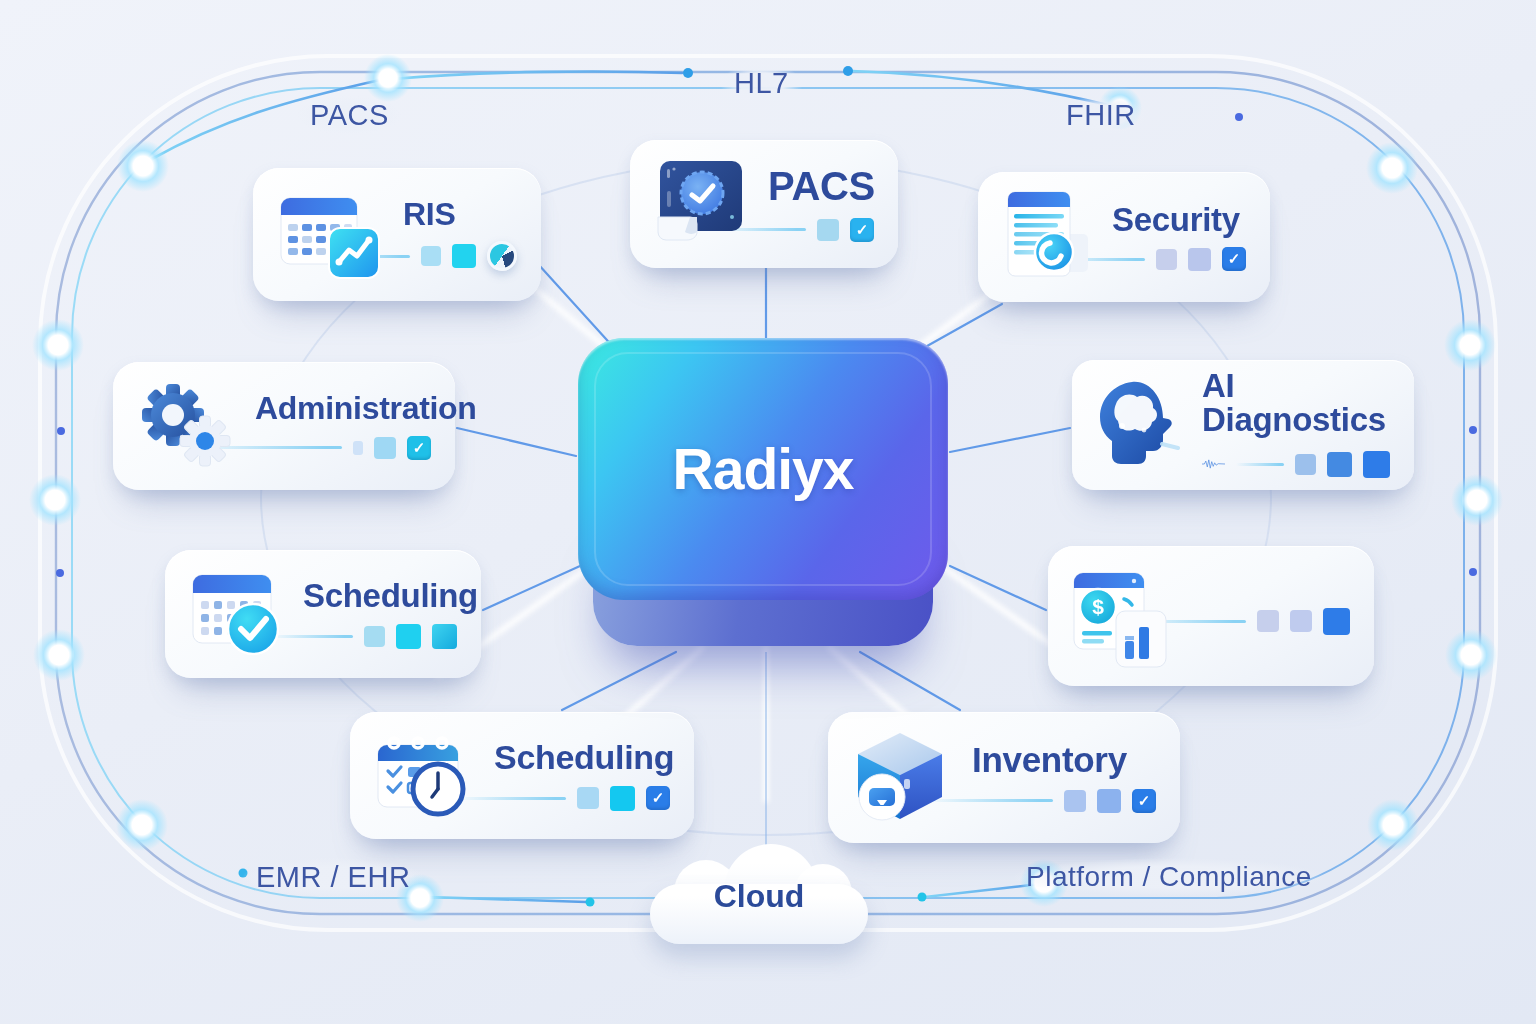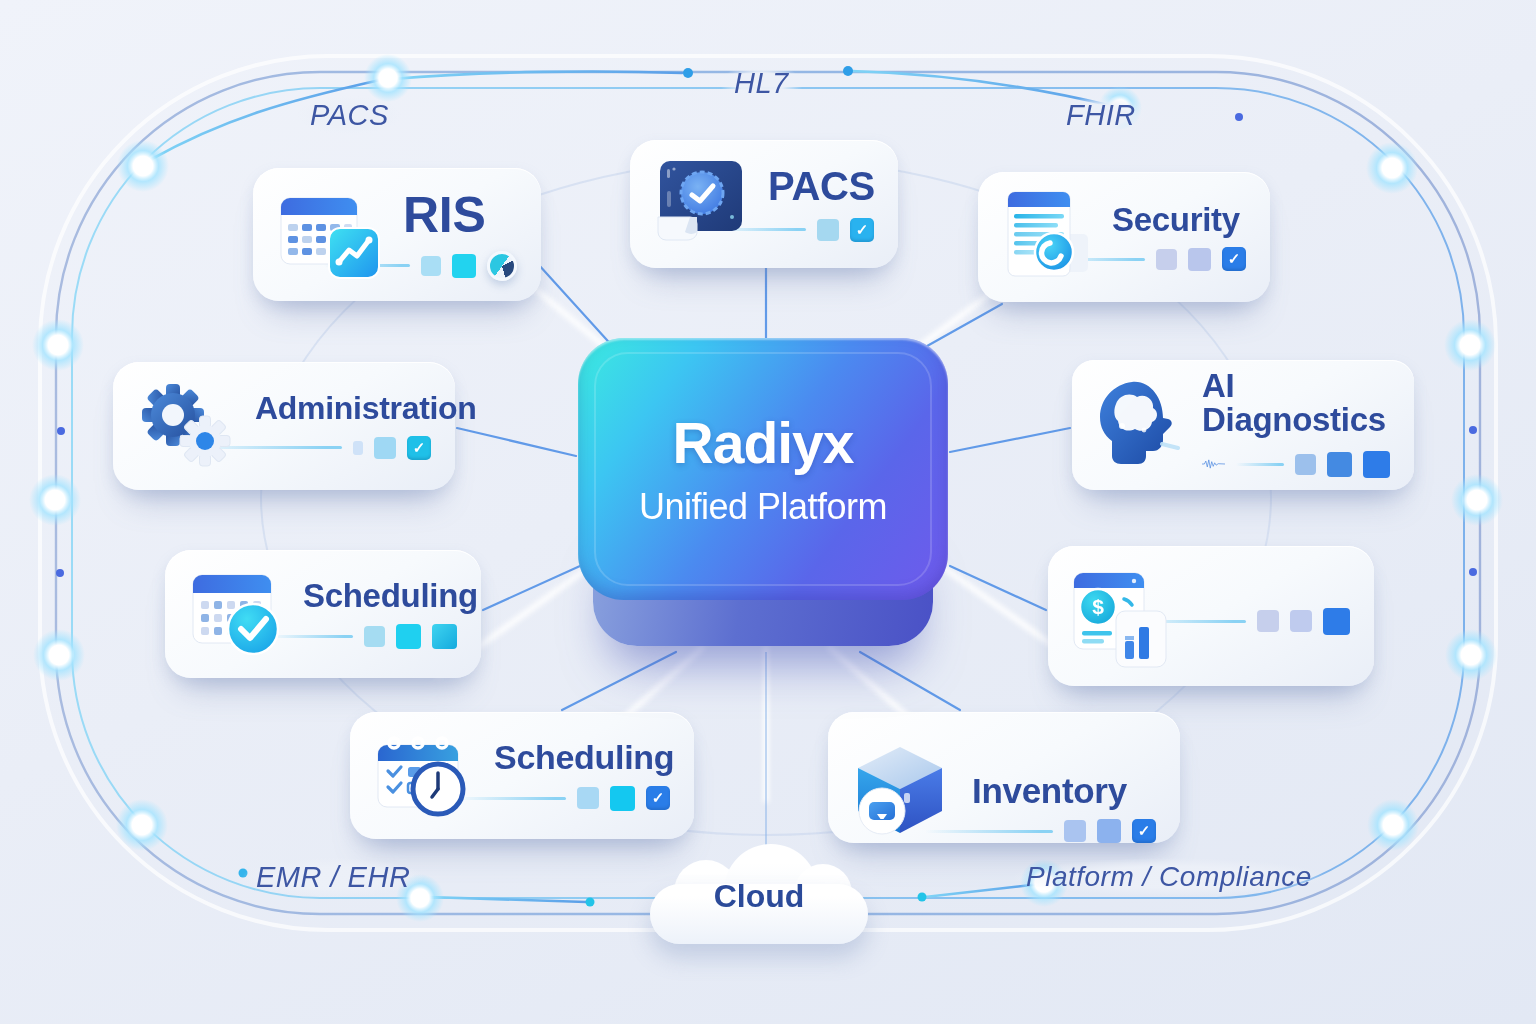--- a/index.html
+++ b/index.html
@@ -36,21 +36,21 @@
     display:flex;flex-direction:column;align-items:center;justify-content:center;
     box-shadow:inset 0 2px 2px rgba(255,255,255,.45),inset 0 -6px 14px rgba(40,40,140,.25);}
   .platform-face::before{content:"";position:absolute;left:16px;right:16px;top:14px;bottom:14px;
     border-radius:34px;border:2px solid rgba(255,255,255,.16);}
   .p-title{color:#ffffff;font-size:57px;font-weight:bold;letter-spacing:-1px;text-shadow:0 2px 6px rgba(30,50,140,.3);}
   .p-sub{color:#ffffff;font-size:36px;font-weight:normal;margin-top:10px;letter-spacing:-0.5px;}
 
   
   .ring-label{position:absolute;z-index:5;color:#3d56a3;font-size:29px;font-weight:normal;letter-spacing:.5px;
     padding:3px 14px;border-radius:18px;
-    background:radial-gradient(closest-side,rgba(236,240,248,.96) 55%,rgba(236,240,248,0) 100%);font-style:italic;}
+    background:radial-gradient(closest-side,rgba(236,240,248,.96) 55%,rgba(236,240,248,0) 100%);}
 
   
   .cloud{position:absolute;left:650px;top:848px;width:218px;height:102px;z-index:5;}
   .cloud-part{position:absolute;background:linear-gradient(180deg,#ffffff 20%,#edf2fa 100%);}
   .cloud-base{left:0;bottom:6px;width:100%;height:60px;border-radius:32px;
     box-shadow:0 14px 22px rgba(115,140,185,.3);}
   .cloud-b1{left:24px;top:12px;width:64px;height:64px;border-radius:50%;}
   .cloud-b2{left:74px;top:-4px;width:94px;height:94px;border-radius:50%;}
   .cloud-b3{right:16px;top:16px;width:58px;height:58px;border-radius:50%;}
   .cloud-label{position:absolute;left:0;top:30px;width:100%;text-align:center;
@@ -224,21 +224,21 @@
             <rect x="29" y="64" width="10" height="7" rx="2" fill="#5e92e2"></rect>
             <rect x="43" y="64" width="10" height="7" rx="2" fill="#bdd2ee"></rect>
         </g>
         <rect x="56" y="44" width="50" height="50" rx="11" fill="url(#cyanTile)" stroke="#ffffff" stroke-width="2"></rect>
         <path d="M66 78 L76 66 L84 72 L96 56" fill="none" stroke="#ffffff" stroke-width="5" stroke-linecap="round" stroke-linejoin="round"></path>
         <circle cx="66" cy="78" r="3.5" fill="#ffffff"></circle>
           <circle cx="96" cy="56" r="3.5" fill="#ffffff"></circle>
       </svg>
     </div>
     <div class="cbody">
-      <div class="title" style="font-size:50px;">RIS</div>
+      <div class="title" style="font-size:32px;">RIS</div>
       <div class="meter">
         <div class="m-line" style="width:86px;"></div>
         <div class="m-sq" style="width:20px;height:20px;background:#a9def5;"></div>
         <div class="m-sq" style="width:24px;height:24px;background:#22d3ef;"></div>
         <div class="m-pie"></div>
       </div>
     </div>
   </div>
 
   <div class="card" style="left:630px;top:140px;width:268px;height:128px;">
@@ -499,21 +499,21 @@
         <div class="m-line" style="width:110px;"></div>
         <div class="m-sq" style="width:22px;height:22px;background:#a8d8f4;"></div>
         <div class="m-sq" style="width:25px;height:25px;background:#14c8f0;"></div>
         <div class="m-check" style="background:#2a7de8;">
             <span>✓</span>
           </div>
       </div>
     </div>
   </div>
 
-  <div class="card" style="left:828px;top:712px;width:352px;height:131px;align-items:flex-end;">
+  <div class="card" style="left:828px;top:712px;width:352px;height:131px;">
     <div class="icon" style="flex-basis:110px;">
       <svg width="110" height="102" viewBox="0 0 110 102">
         <defs>
           <linearGradient id="cubeT" x1="0" y1="0" x2="1" y2="1">
               <stop offset="0" stop-color="#e2ecf8"></stop>
               <stop offset="1" stop-color="#a9c8ec"></stop>
             </linearGradient>
           <linearGradient id="cubeL" x1="0" y1="0" x2="0" y2="1">
               <stop offset="0" stop-color="#36a6ec"></stop>
               <stop offset="1" stop-color="#1774d0"></stop>
@@ -546,21 +546,20 @@
             <span>✓</span>
           </div>
       </div>
     </div>
   </div>
 
   <div class="platform">
     <div class="platform-base"></div>
     <div class="platform-face">
       <div class="p-title">Radiyx</div>
-      <div class="p-sub">Unified Platform</div>
     </div>
   </div>
 
   <div class="ring-label" style="left:296px;top:96px;">PACS</div>
   <div class="ring-label" style="left:720px;top:64px;">HL7</div>
   <div class="ring-label" style="left:1052px;top:96px;">FHIR</div>
   <div class="ring-label" style="left:242px;top:858px;">EMR / EHR</div>
   <div class="ring-label" style="left:1012px;top:858px;font-size:28px;">Platform / Compliance</div>
 
   <div class="cloud">

